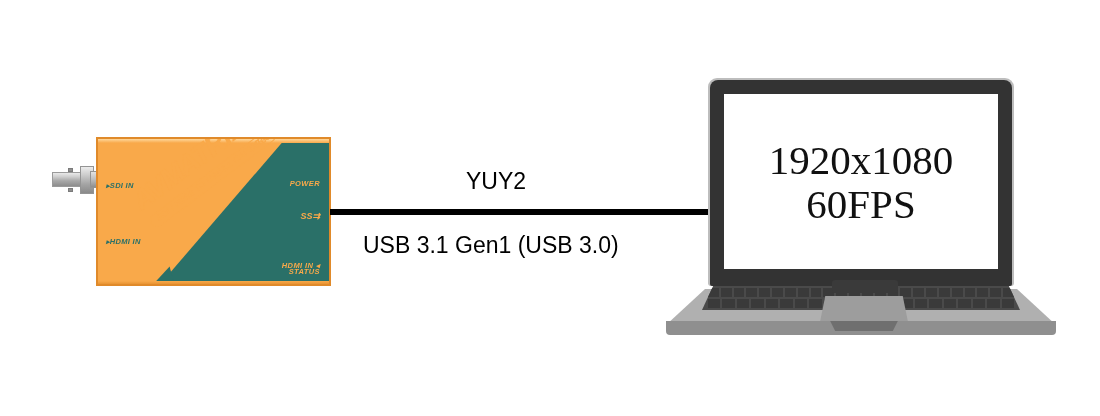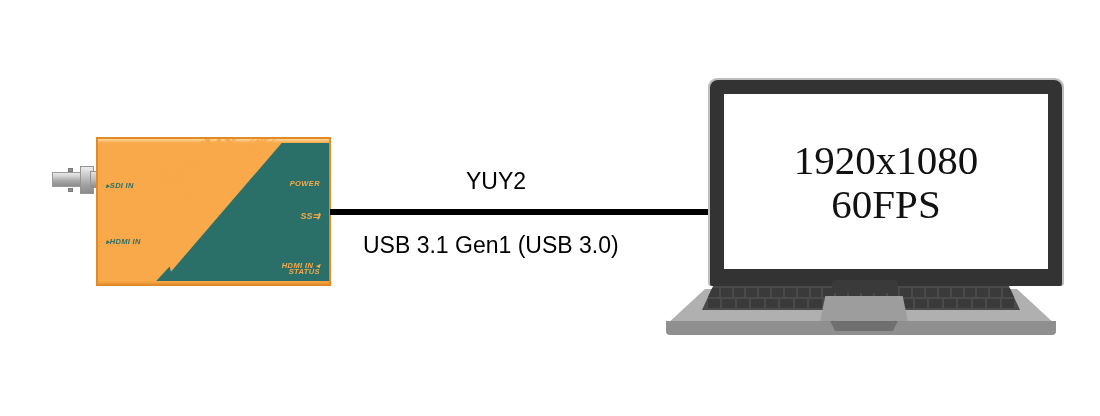--- a/index.html
+++ b/index.html
@@ -135,24 +135,23 @@
     left: 466px; top: 168px; font-size: 23px;
   }
   .label-bottom {
     left: 363px; top: 232px; font-size: 23px;
   }
 
   
   .laptop { position: absolute; left: 660px; top: 78px; width: 420px; height: 255px; }
 
   .lid {
-    position: absolute; left: 48px; top: 0px; width: 332px; height: 208px;
+    position: absolute; left: 48px; top: 0px; width: 306px; height: 208px;
     background: #bdbdbd;
     border-radius: 9px 9px 3px 3px;
-    padding-left: 24px;
   }
   .lid-inner {
     position: absolute; left: 2px; top: 2px; right: 2px; bottom: 0px;
     background: #333333;
     border-radius: 8px 8px 2px 2px;
   }
   .screen {
     position: absolute; left: 14px; top: 14px; right: 14px; bottom: 17px;
     background: #ffffff;
   }

